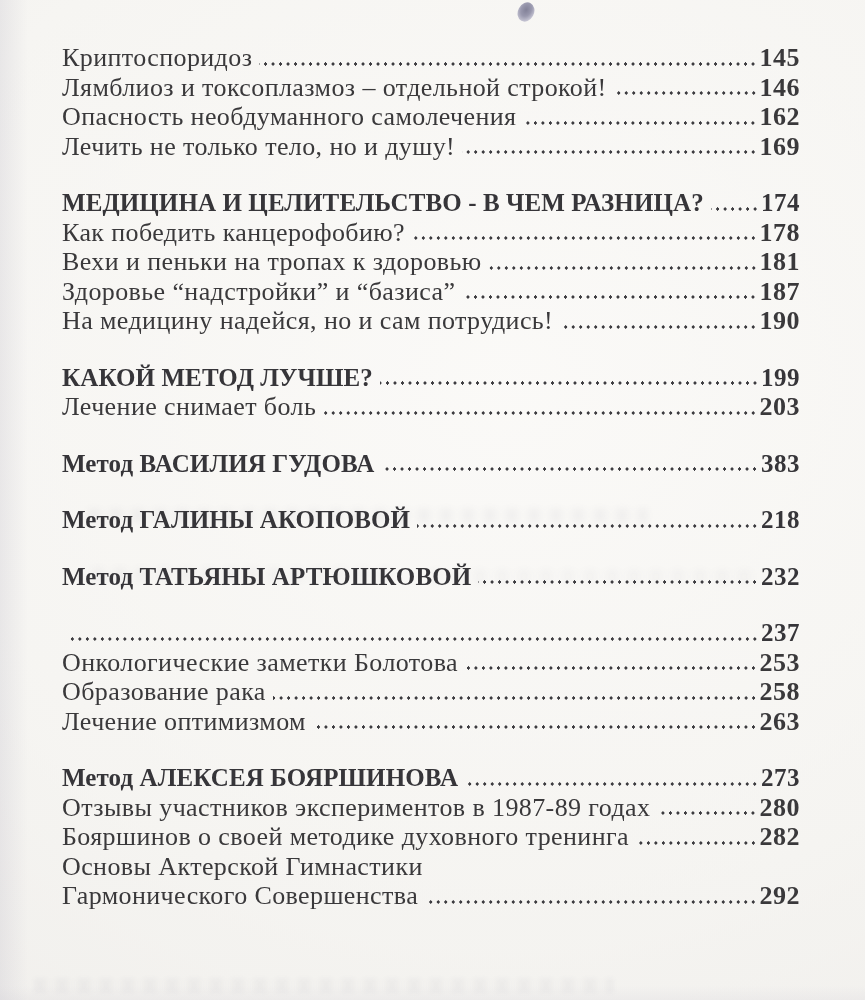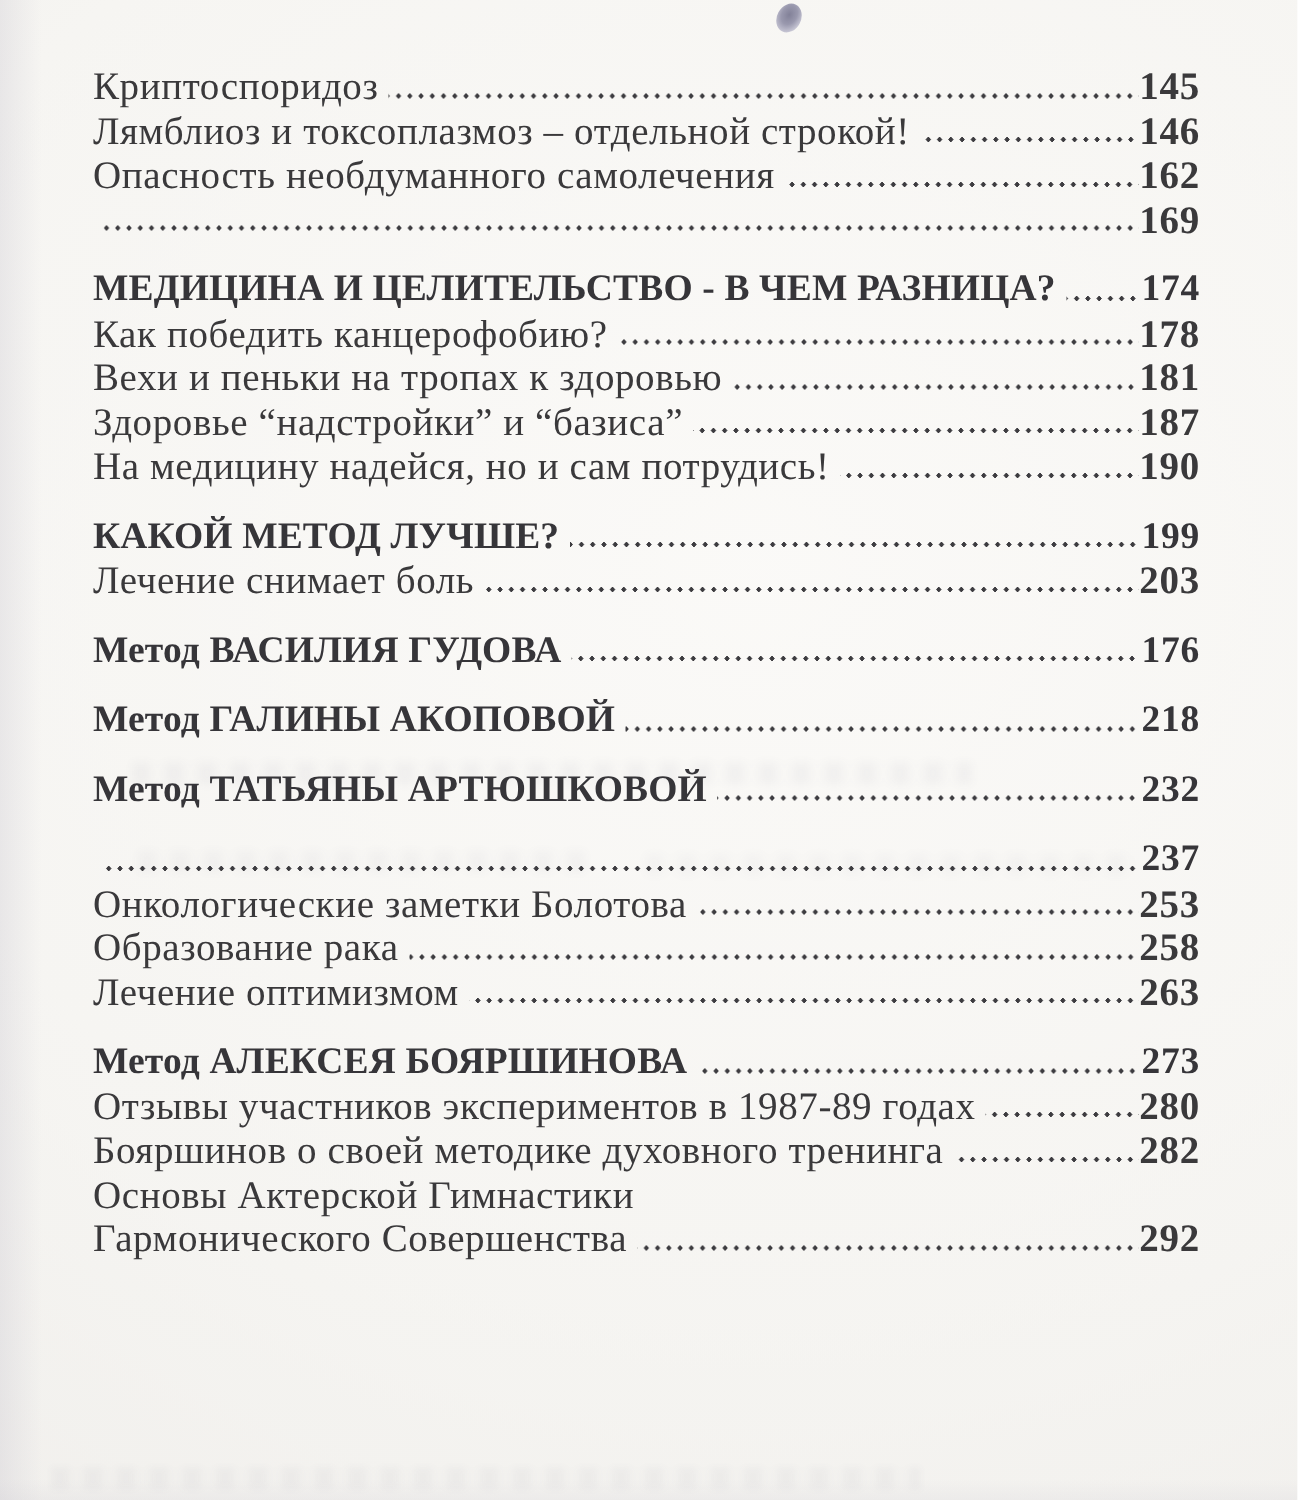--- a/index.html
+++ b/index.html
@@ -53,21 +53,21 @@
   .ghost.g2 { left: 92px;  top: 567px; width: 300px; opacity: 0.11; }
   .ghost.g3 { left: 430px; top: 569px; width: 330px; opacity: 0.09; }
   .ghost.g4 { left: 34px;  top: 978px; width: 580px; opacity: 0.12; filter: blur(2px); }
 
   .toc {
     position: absolute;
     left: 62px;
     right: 65px;
     top: 43px;
   }
-  .toc-section + .toc-section { margin-top: 17px; }
+  .toc-section + .toc-section { margin-top: 27px; }
 
   .toc-row {
     display: flex;
     align-items: baseline;
     height: 29.5px;
     line-height: 29.5px;
     font-size: 26px;
     letter-spacing: 0.4px;
     white-space: nowrap;
   }
@@ -118,20 +118,21 @@
           <span class="title">Лямблиоз и токсоплазмоз – отдельной строкой!</span>
           <span class="leader"></span>
           <span class="num">146</span>
         </div>
         <div class="toc-row">
           <span class="title">Опасность необдуманного самолечения</span>
           <span class="leader"></span>
           <span class="num">162</span>
         </div>
         <div class="toc-row">
+          <span class="title">Лечить не только тело, но и душу!</span>
           <span class="leader"></span>
           <span class="num">169</span>
         </div>
       </section>
       <section class="toc-section">
         <div class="toc-row heading">
           <span class="title">МЕДИЦИНА И ЦЕЛИТЕЛЬСТВО - В ЧЕМ РАЗНИЦА?</span>
           <span class="leader"></span>
           <span class="num">174</span>
         </div>
@@ -165,21 +166,21 @@
         <div class="toc-row">
           <span class="title">Лечение снимает боль</span>
           <span class="leader"></span>
           <span class="num">203</span>
         </div>
       </section>
       <section class="toc-section">
         <div class="toc-row heading">
           <span class="title">Метод ВАСИЛИЯ ГУДОВА</span>
           <span class="leader"></span>
-          <span class="num">176</span>
+          <span class="num">383</span>
         </div>
       </section>
       <section class="toc-section">
         <div class="toc-row heading">
           <span class="title">Метод ГАЛИНЫ АКОПОВОЙ</span>
           <span class="leader"></span>
           <span class="num">218</span>
         </div>
       </section>
       <section class="toc-section">

